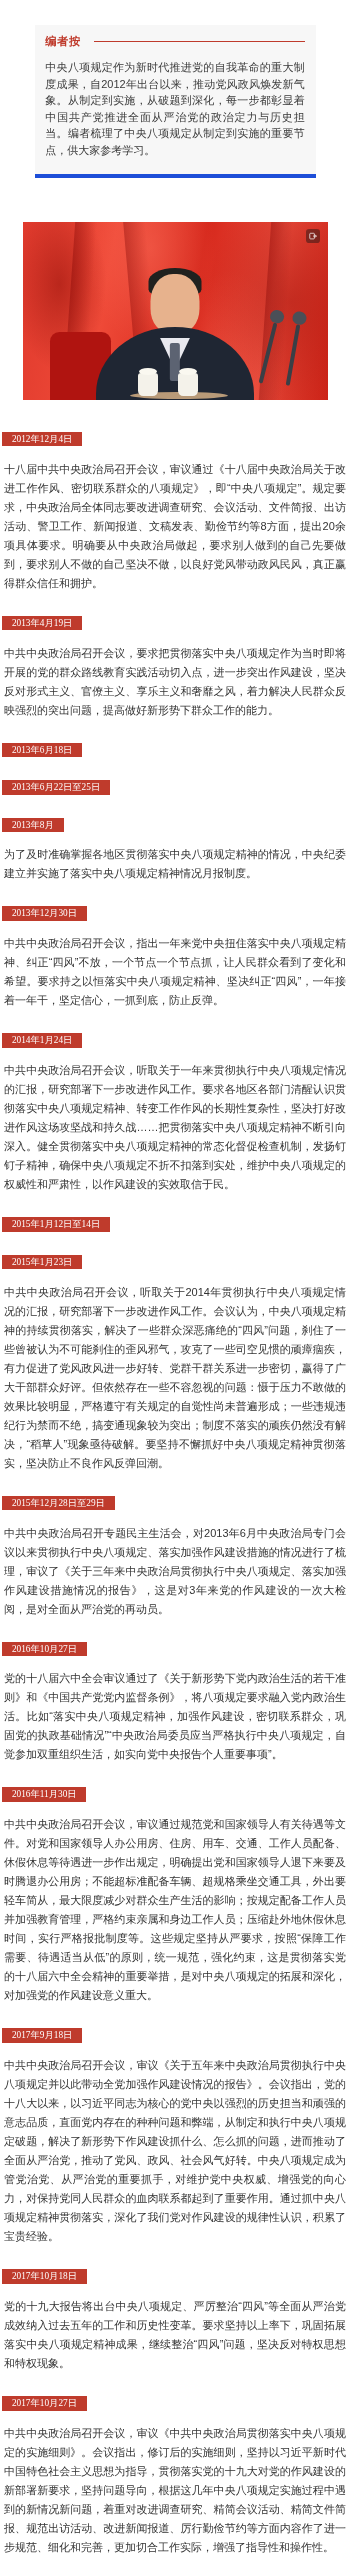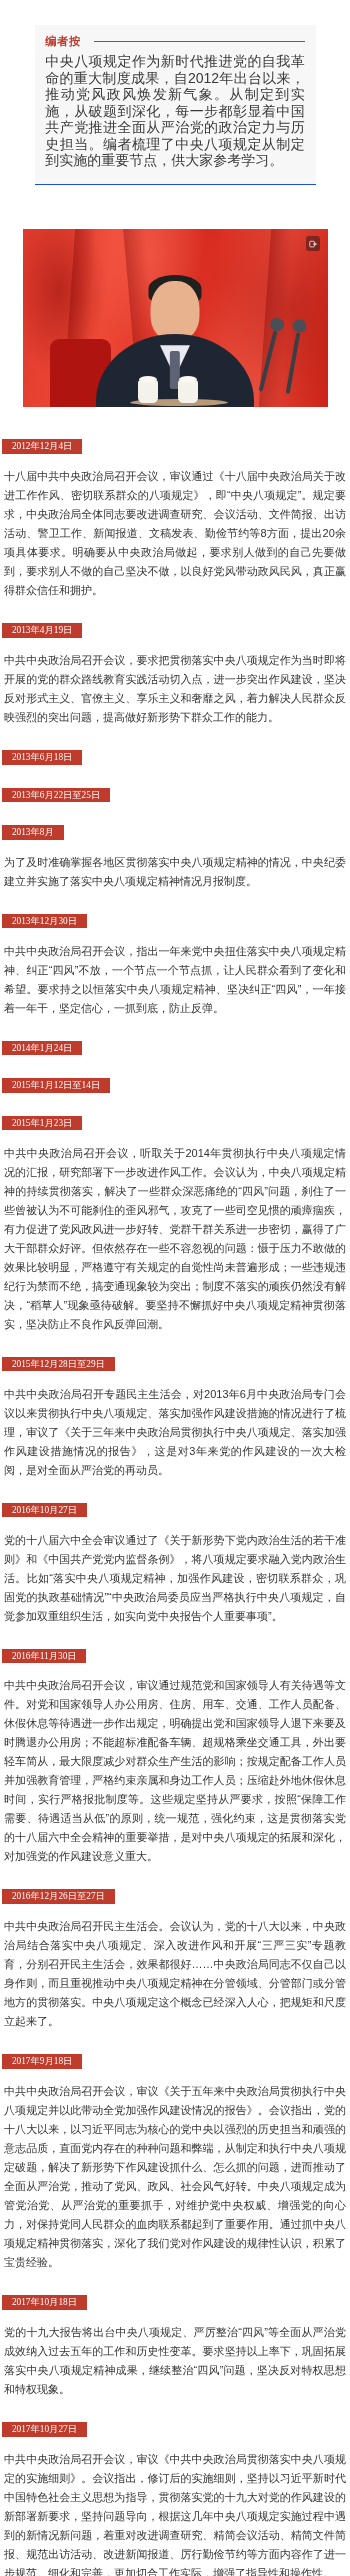--- a/index.html
+++ b/index.html
@@ -1,25 +1,25 @@
 <!DOCTYPE html>
 <html style="font-size:8.2px"><head>
 <meta charset="utf-8">
 <style>
   html,body{margin:0;padding:0;background:#ffffff;}
   body{width:350px;min-height:3861px;font-family:"Liberation Sans","DejaVu Sans",sans-serif;color:#333;}
   .page{width:350px;overflow:hidden;}
 
   
   .note{margin:25px auto 0;width:281px;box-sizing:border-box;background:#f7f7f7;
-        padding:9.3px 10.8px 15.5px 10.8px;border-bottom:1px solid #1d4ed8;}
+        padding:9.3px 10.8px 15.5px 10.8px;border-bottom:4px solid #1d4ed8;}
   .note-head{display:flex;align-items:center;}
   .note-title{color:#bf3b2c;font-weight:bold;font-size:11.3px;letter-spacing:0.5px;}
   .note-rule{flex:1;height:1px;background:#bf3b2c;margin-left:13.4px;}
-  .note-body{margin-top:4px;font-size:14px;line-height:16.5px;text-align:justify;color:#3a3a3a;}
+  .note-body{margin-top:10px;font-size:11px;line-height:16.5px;text-align:justify;color:#3a3a3a;}
 
   
   .hero{position:relative;width:305px;height:178px;margin:44px auto 0;overflow:hidden;
         background:
           radial-gradient(67px 124px at 12% 35%, rgba(130,5,0,.45), rgba(130,5,0,0) 70%),
           radial-gradient(93px 144px at 42% 15%, rgba(255,120,100,.38), rgba(255,120,100,0) 70%),
           radial-gradient(118px 170px at 88% 45%, rgba(150,12,5,.42), rgba(150,12,5,0) 72%),
           radial-gradient(82px 134px at 68% 80%, rgba(255,110,90,.30), rgba(255,110,90,0) 70%),
           linear-gradient(100deg,#e03a2d 0%,#ef4a38 28%,#d6281c 55%,#ee4e3e 78%,#cf2418 100%);}
   .fold{position:absolute;top:-10.3px;bottom:-10.3px;width:21.6px;background:linear-gradient(90deg,rgba(120,0,0,.35),rgba(255,255,255,0));transform:rotate(4deg);}
@@ -119,20 +119,23 @@
 
   <section class="entry">
     <div class="date-badge">2013年12月30日</div>
     <div>
           <p class="body-p">中共中央政治局召开会议，指出一年来党中央扭住落实中央八项规定精神、纠正“四风”不放，一个节点一个节点抓，让人民群众看到了变化和希望。要求持之以恒落实中央八项规定精神、坚决纠正“四风”，一年接着一年干，坚定信心，一抓到底，防止反弹。</p>
         </div>
   </section>
 
   <section class="entry">
     <div class="date-badge">2014年1月24日</div>
+    <div>
+          <p class="body-p">中共中央政治局召开会议，听取关于一年来贯彻执行中央八项规定情况的汇报，研究部署下一步改进作风工作。要求各地区各部门清醒认识贯彻落实中央八项规定精神、转变工作作风的长期性复杂性，坚决打好改进作风这场攻坚战和持久战……把贯彻落实中央八项规定精神不断引向深入。健全贯彻落实中央八项规定精神的常态化督促检查机制，发扬钉钉子精神，确保中央八项规定不折不扣落到实处，维护中央八项规定的权威性和严肃性，以作风建设的实效取信于民。</p>
+        </div>
   </section>
 
 
 
   <section class="entry">
     <div class="date-badge">2015年1月12日至14日</div>
   </section>
 
   <section class="entry">
     <div class="date-badge">2015年1月23日</div>
@@ -156,26 +159,20 @@
         </div>
   </section>
 
   <section class="entry">
     <div class="date-badge">2016年11月30日</div>
     <div>
           <p class="body-p">中共中央政治局召开会议，审议通过规范党和国家领导人有关待遇等文件。对党和国家领导人办公用房、住房、用车、交通、工作人员配备、休假休息等待遇进一步作出规定，明确提出党和国家领导人退下来要及时腾退办公用房；不能超标准配备车辆、超规格乘坐交通工具，外出要轻车简从，最大限度减少对群众生产生活的影响；按规定配备工作人员并加强教育管理，严格约束亲属和身边工作人员；压缩赴外地休假休息时间，实行严格报批制度等。这些规定坚持从严要求，按照“保障工作需要、待遇适当从低”的原则，统一规范，强化约束，这是贯彻落实党的十八届六中全会精神的重要举措，是对中央八项规定的拓展和深化，对加强党的作风建设意义重大。</p>
         </div>
   </section>
 
-  <section class="entry">
-    <div class="date-badge">2016年12月26日至27日</div>
-    <div>
-          <p class="body-p">中共中央政治局召开民主生活会。会议认为，党的十八大以来，中央政治局结合落实中央八项规定、深入改进作风和开展“三严三实”专题教育，分别召开民主生活会，效果都很好……中央政治局同志不仅自己以身作则，而且重视推动中央八项规定精神在分管领域、分管部门或分管地方的贯彻落实。中央八项规定这个概念已经深入人心，把规矩和尺度立起来了。</p>
-        </div>
-  </section>
 
   <section class="entry">
     <div class="date-badge">2017年9月18日</div>
     <div>
           <p class="body-p">中共中央政治局召开会议，审议《关于五年来中央政治局贯彻执行中央八项规定并以此带动全党加强作风建设情况的报告》。会议指出，党的十八大以来，以习近平同志为核心的党中央以强烈的历史担当和顽强的意志品质，直面党内存在的种种问题和弊端，从制定和执行中央八项规定破题，解决了新形势下作风建设抓什么、怎么抓的问题，进而推动了全面从严治党，推动了党风、政风、社会风气好转。中央八项规定成为管党治党、从严治党的重要抓手，对维护党中央权威、增强党的向心力，对保持党同人民群众的血肉联系都起到了重要作用。通过抓中央八项规定精神贯彻落实，深化了我们党对作风建设的规律性认识，积累了宝贵经验。</p>
         </div>
   </section>
 
   <section class="entry">
     <div class="date-badge">2017年10月18日</div>

